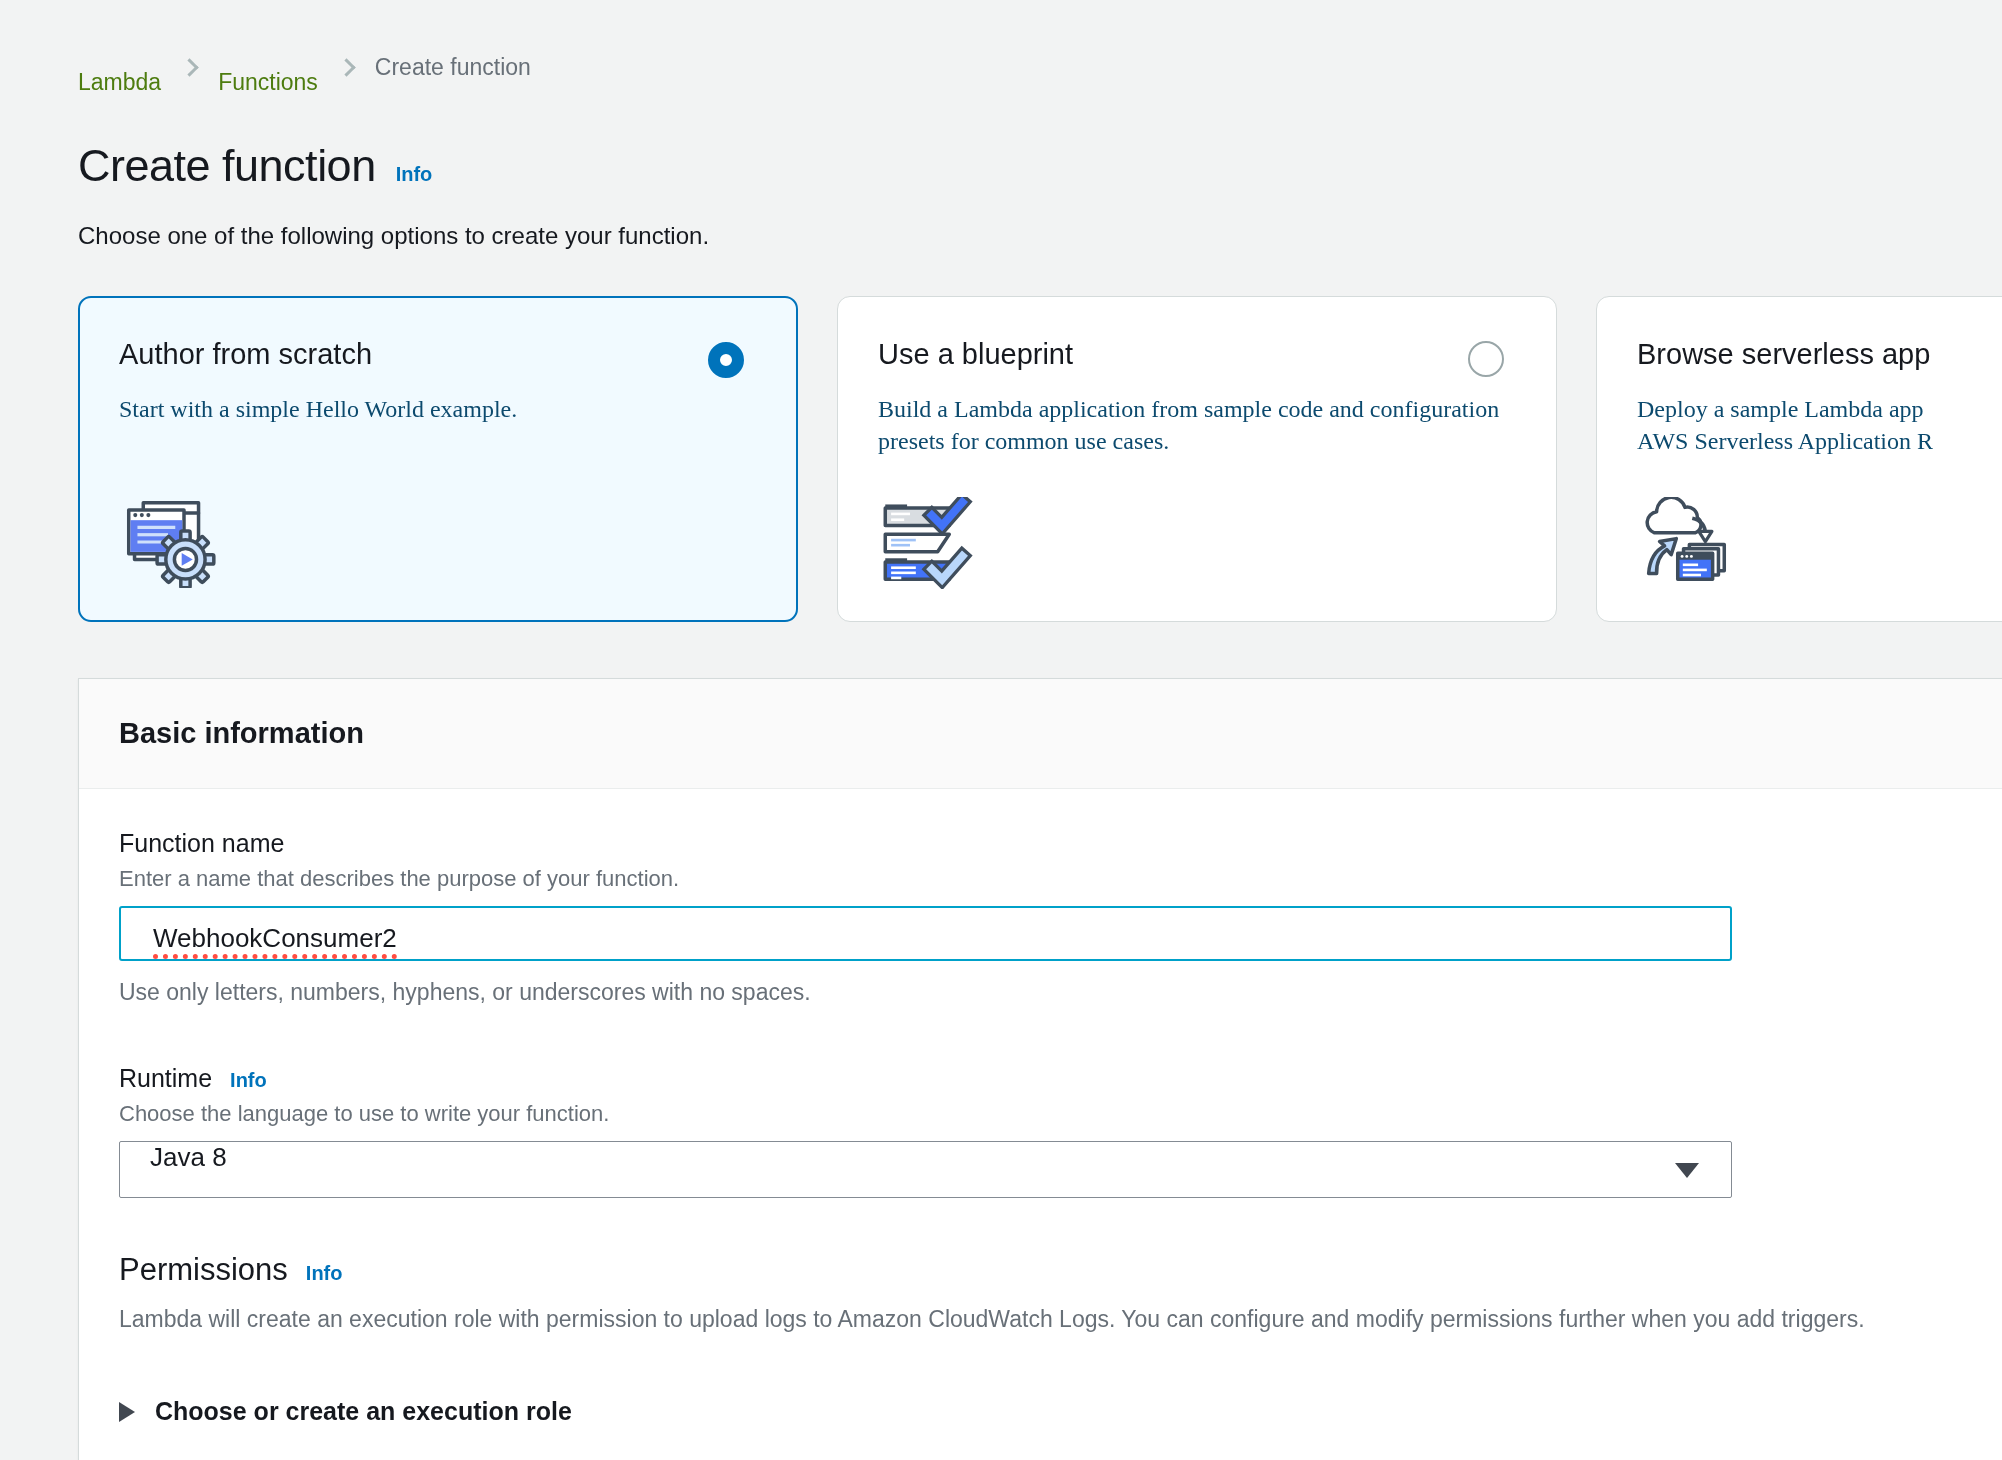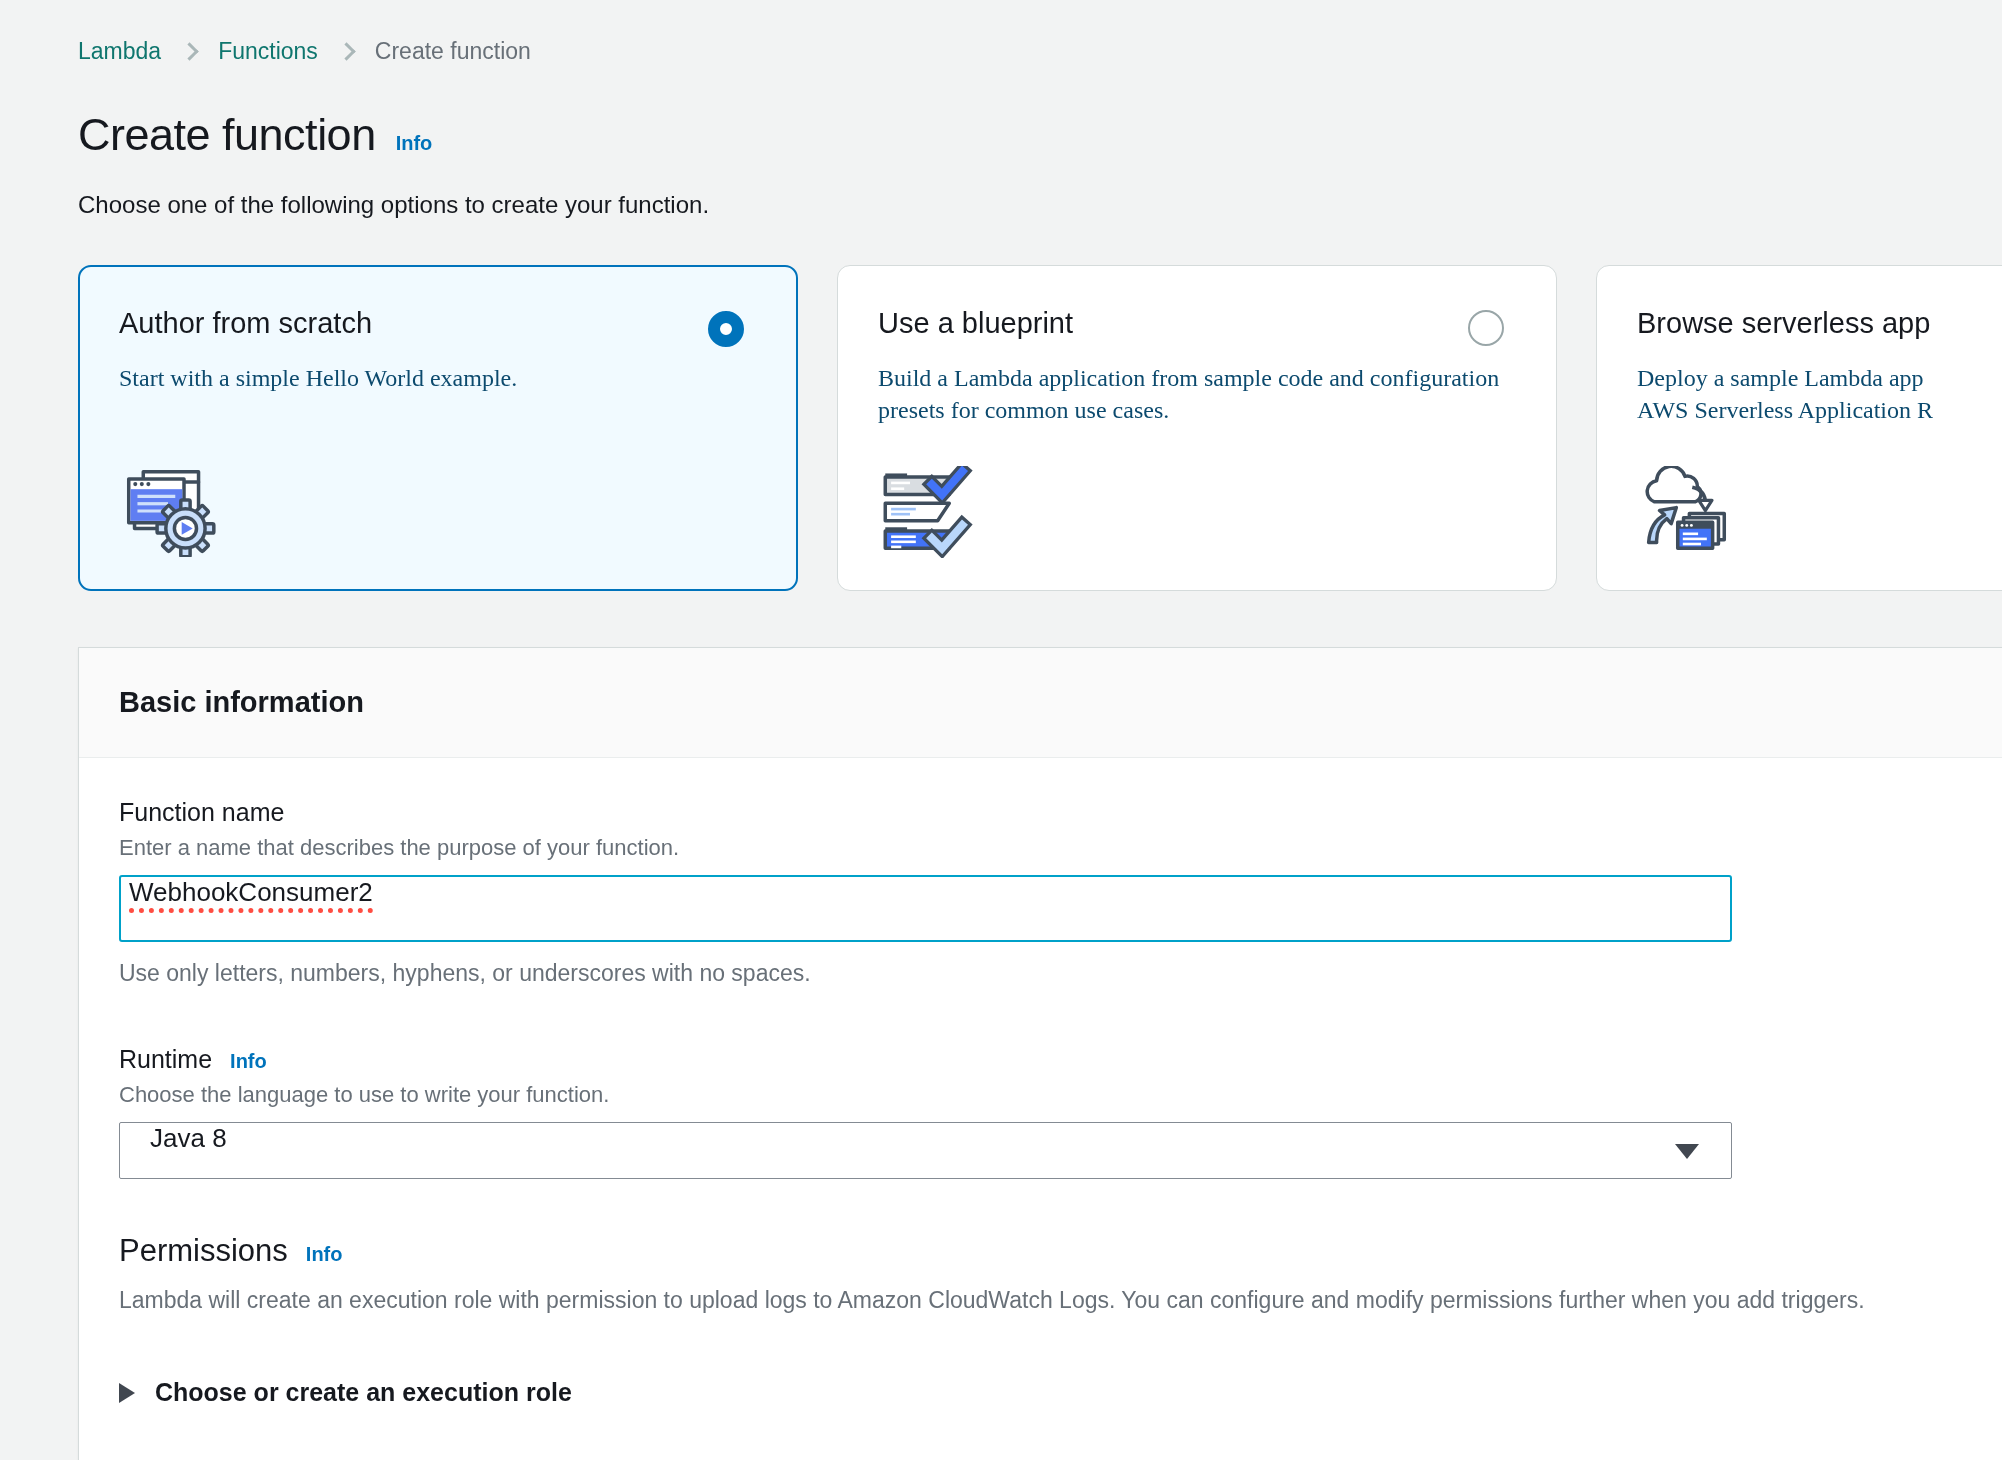--- a/index.html
+++ b/index.html
@@ -7,21 +7,21 @@
   body {
     width:2002px; height:1460px; overflow:hidden;
     background:#f2f3f3;
     font-family:"Liberation Sans", sans-serif;
     color:#16191f;
   }
   .page { position:relative; width:2002px; height:1460px; padding:38px 0 0 78px; }
 
   
   .breadcrumb { display:flex; align-items:center; font-size:23px; }
-  .breadcrumb a { color:#0f766e; text-decoration:none; }
+  .breadcrumb a { color:#4d7c0f; text-decoration:none;margin-top:31px; }
   .crumb-current { color:#687078; }
   .chev { width:13px; height:13px; border-top:3px solid #aab7b8; border-right:3px solid #aab7b8;
           transform:rotate(45deg); margin:0 22px; display:inline-block; }
 
   
   .title-row { margin-top:44px; display:flex; align-items:baseline; }
   h1 { font-size:45px; font-weight:500; margin:0; letter-spacing:-0.5px; }
   .info-link { font-size:20px; font-weight:bold; color:#0073bb; margin-left:20px; text-decoration:none; }
   .subtitle { margin-top:30px; font-size:24px; color:#16191f; }
 
@@ -41,23 +41,23 @@
   
   .panel { margin-top:56px; width:1980px; background:#fff;
            border:1px solid #d5dbdb; border-bottom:none;
            box-shadow:0 1px 2px rgba(0,0,0,0.06); }
   .panel-header { background:#fafafa; border-bottom:1px solid #eaeded;
                   padding:38px 40px; font-size:29px; font-weight:bold; color:#16191f; }
   .panel-body { padding:40px 40px 120px 40px; background:#fff; }
 
   .field-label { font-size:25px; color:#16191f; }
   .field-hint  { margin-top:8px; font-size:22px; color:#687078; }
-  .text-input { margin-top:14px; width:1613px; height:67px; background:#fff;
+  .text-input { margin-top:14px; width:1613px; height:55px; background:#fff;
                 border:2px solid #00a1c9; border-radius:3px;
-                display:flex; align-items:flex-start; padding-left:8px;
+                display:flex; align-items:flex-end; padding-left:32px;
                 font-size:26px; color:#16191f; cursor:text; }
   .squiggle { border-bottom:5px dotted #ff4d42; padding-bottom:0px; }
   .constraint { margin-top:18px; font-size:23px; color:#687078; }
 
   .runtime-group { margin-top:58px; }
   .label-row { display:flex; align-items:baseline; }
   .label-row .info-link { font-size:20px; margin-left:18px; }
   .select-box { position:relative; margin-top:14px; width:1613px; height:57px; background:#fff;
                 border:1px solid #848b93; border-radius:2px;
                 display:flex; align-items:flex-start; padding-left:30px;

